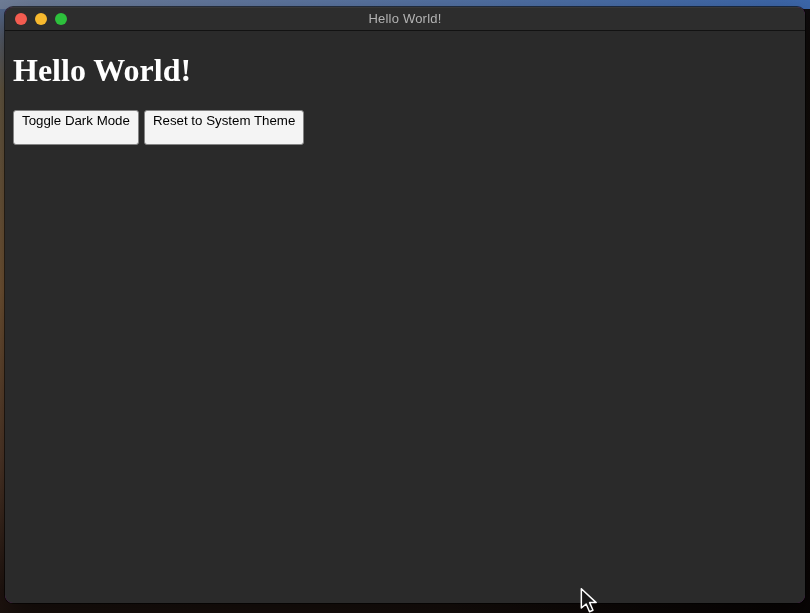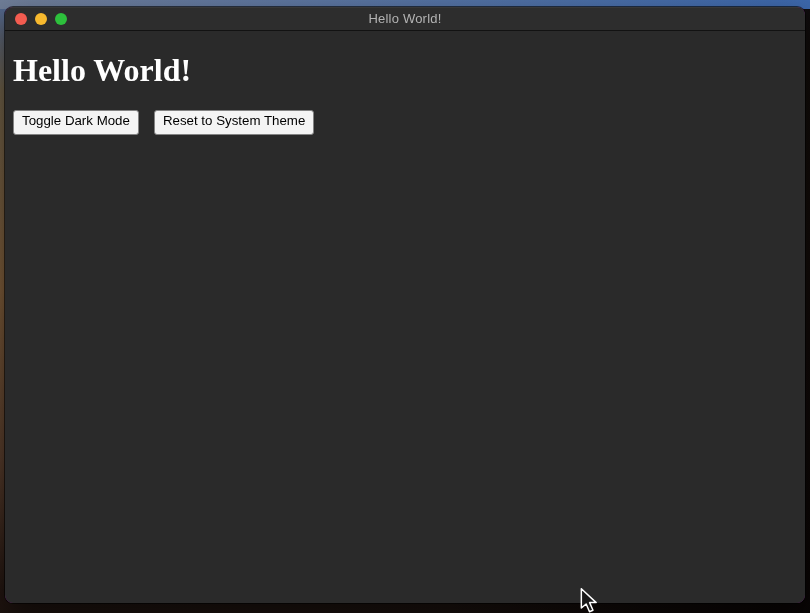--- a/index.html
+++ b/index.html
@@ -62,25 +62,25 @@
   .content p { margin: 16px 0; font-size: 16px; }
   .content p strong { font-weight: bold; }
   .btn {
     display: inline-block;
     font-family: "Liberation Sans", sans-serif;
     font-size: 13.3px;
     color: #000000;
     background: #f4f4f4;
     border: 1px solid #838383;
     border-radius: 3px;
-    padding: 2px 8px 6px 8px;
+    padding: 2px 8px 16px 8px;
     line-height: 15px;
     cursor: default;
   }
-  .btn + .btn { margin-left: 15px; }
+  .btn + .btn { margin-left: 5px; }
   .cursor {
     position: absolute;
     left: 580px; top: 588px;
     width: 20px; height: 26px;
     pointer-events: none;
   }
 </style>
 </head>
 <body>
 

